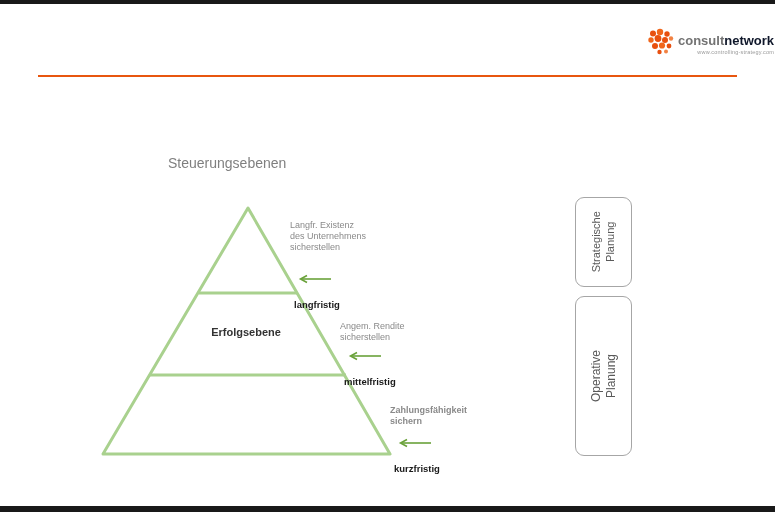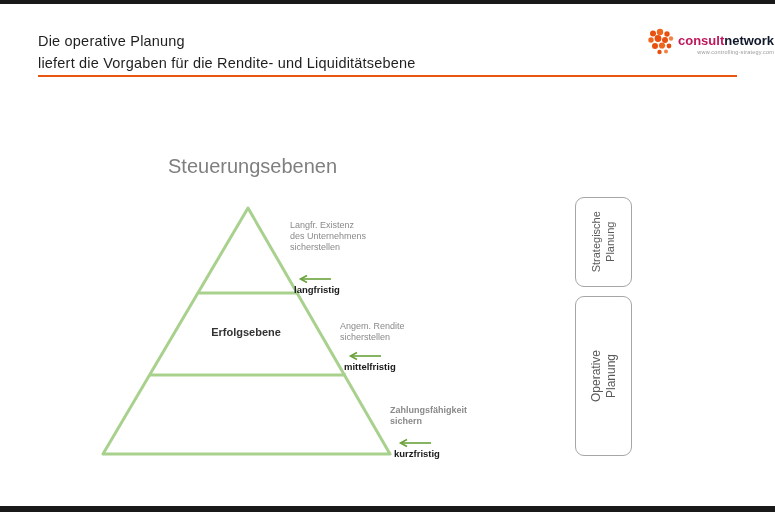--- a/index.html
+++ b/index.html
@@ -22,46 +22,46 @@
     font-size:14.5px; line-height:22px; color:#1f1f1f;
     letter-spacing:0.2px;
   }
   .rule {
     position:absolute; left:38px; top:75px;
     width:699px; height:2px; background:#e8560f;
   }
 
   .logo { position:absolute; left:646px; top:28px; display:flex; align-items:flex-start; gap:4px; }
   .logo .wordmark { font-size:13px; font-weight:bold; line-height:14px; margin-top:6px; }
-  .logo .brand-orange { color:#be185d; }
+  .logo .brand-orange { color:#737373; }
   .logo .brand-gray { color:#0f172a; }
   .logo .tagline { font-size:5.5px; color:#9a9a9a; text-align:right; margin-top:1px; letter-spacing:0.2px; }
 
   .heading {
     position:absolute; left:168px; top:155px;
-    font-size:20px; color:#7f7f7f;
+    font-size:14px; color:#7f7f7f;
   }
 
   .pyramid-svg { position:absolute; left:90px; top:202px; }
 
   .pyr-label {
     position:absolute; text-align:center;
     font-size:11px; font-weight:bold; color:#333333;
     line-height:13px; white-space:pre-line;
   }
 
   .ann {
     position:absolute;
     font-size:9px; color:#8a8a8a; line-height:11px;
     white-space:pre-line;
   }
   .term-block { position:absolute; }
   .term-block .arrow { display:block; margin-left:3px; }
   .term-block .term {
-    font-size:9.5px; font-weight:bold; color:#1a1a1a; margin-top:0px;
+    font-size:9.5px; font-weight:bold; color:#1a1a1a; margin-top:15px;
   }
 
   .vbox {
     position:absolute;
     border:1px solid #a6a6a6; border-radius:9px;
     background:#ffffff;
     display:flex; align-items:center; justify-content:center;
   }
   .vbox .vtext {
     transform:rotate(-90deg);
@@ -69,24 +69,20 @@
     width:max-content; color:#595959; line-height:1.25;
   }
 </style>
 </head>
 <body>
 
 <div class="slide">
 
   <div class="bar top"></div>
 
-  <div class="title">
-    <div>Die operative Planung</div>
-    <div>liefert die Vorgaben für die Rendite- und Liquiditätsebene</div>
-  </div>
   <div class="rule"></div>
 
   <div class="logo">
     <svg width="28" height="27" viewBox="0 0 28 27">
       <circle cx="7" cy="5.5" r="3" fill="#e8500f"></circle>
       <circle cx="14" cy="4" r="3.2" fill="#f0661c"></circle>
       <circle cx="21" cy="6" r="2.7" fill="#e8500f"></circle>
       <circle cx="5" cy="12" r="2.7" fill="#f0661c"></circle>
       <circle cx="12" cy="10.5" r="3.4" fill="#e8500f"></circle>
       <circle cx="19" cy="12" r="3" fill="#e8500f"></circle>

